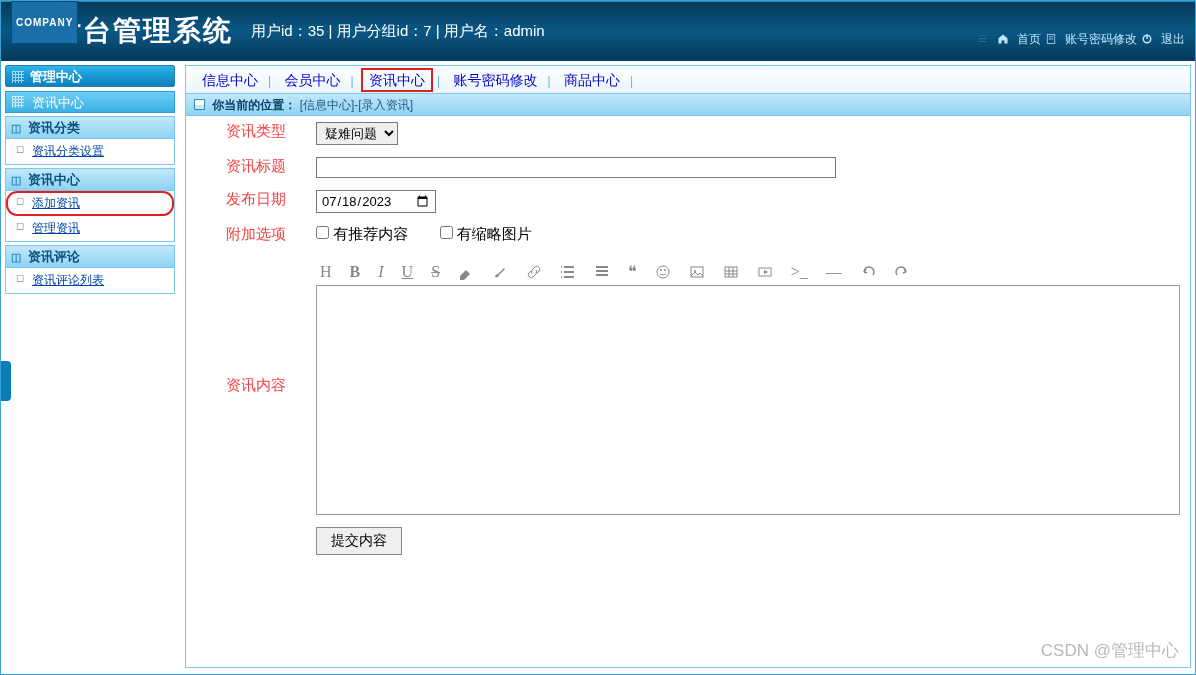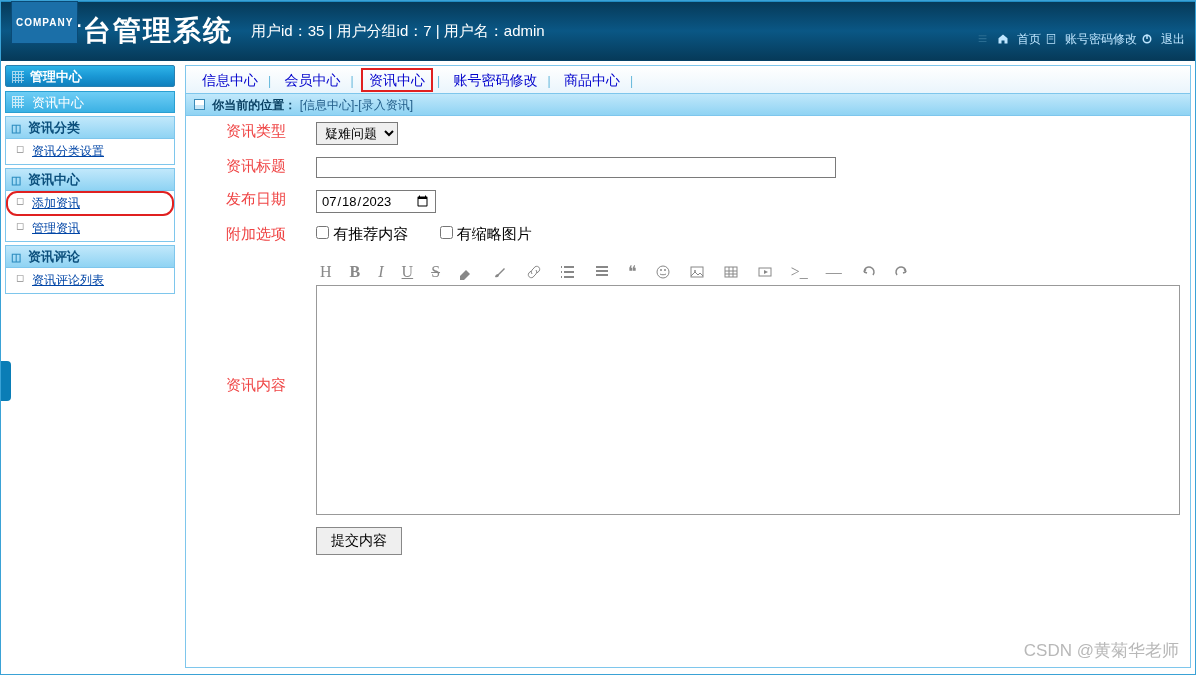--- a/index.html
+++ b/index.html
@@ -264,14 +264,14 @@
             <td></td>
             <td><button class="submit-btn">提交内容</button></td>
           </tr>
         </tbody>
           </table>
       </div>
     </div>
   </div>
 
   <div class="slider-handle"></div>
-  <div class="watermark">CSDN @黄菊华老师</div>
+  <div class="watermark">CSDN @管理中心</div>
 </div>
 
 </body></html>

